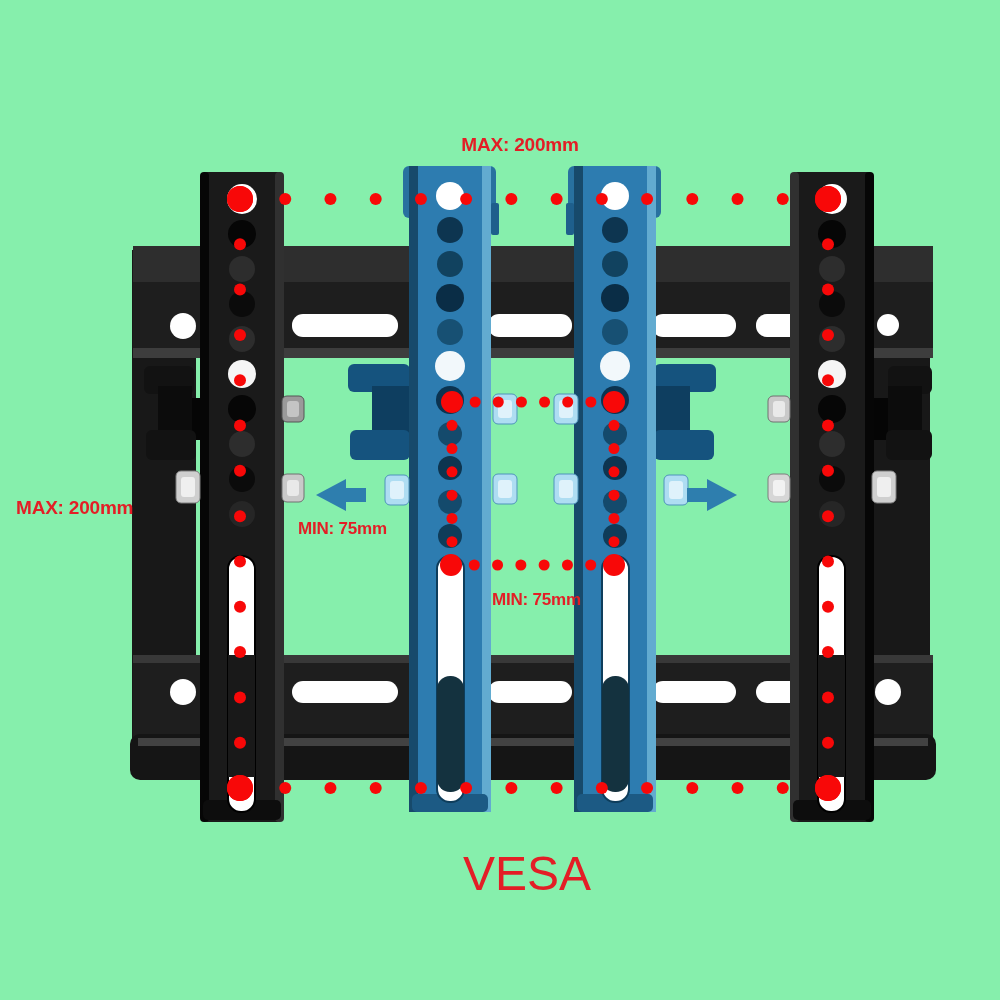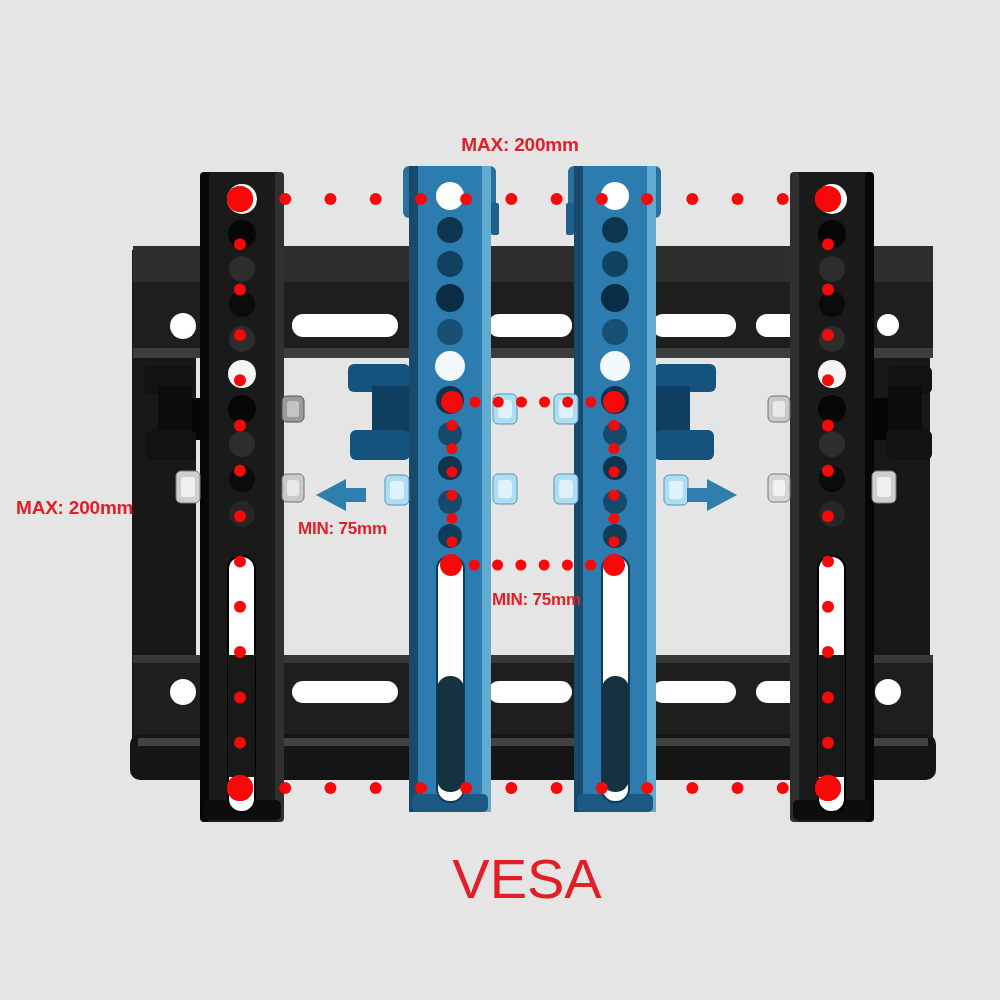--- a/index.html
+++ b/index.html
@@ -2,30 +2,30 @@
 <html style="--annotation-red: #e31e26; --dot-red: #f80808; --arrow-blue: #2e7eae;"><head>
 <meta charset="utf-8">
 <style>
   :root{
     --annotation-red:#e31e26;
     --dot-red:#f80808;
     --arrow-blue:#2e7eae;
   }
   html,body{margin:0;padding:0;background:#fff;}
   .stage{
-    position:relative;width:1000px;height:1000px;background:#e5e5e5;
+    position:relative;width:1000px;height:1000px;background:#86efac;
     font-family:"Liberation Sans",sans-serif;overflow:hidden;
   }
   .stage svg{position:absolute;left:0;top:0;}
   .label{position:absolute;color:var(--annotation-red);font-weight:bold;white-space:nowrap;}
   .label-max-width{left:425px;top:134px;width:190px;text-align:center;font-size:19px;letter-spacing:-0.2px;}
   .label-max-height{left:16px;top:497px;font-size:19px;letter-spacing:-0.2px;}
   .label-min-width{left:298px;top:519px;font-size:17px;letter-spacing:-0.2px;}
   .label-min-height{left:492px;top:590px;font-size:17px;letter-spacing:-0.2px;}
-  .label-vesa{left:417px;top:846px;width:220px;text-align:center;font-size:56px;font-weight:normal;letter-spacing:0px;}
+  .label-vesa{left:417px;top:846px;width:220px;text-align:center;font-size:48px;font-weight:normal;letter-spacing:0px;}
   .dot{fill:var(--dot-red);}
   .arrow{fill:var(--arrow-blue);}
 </style>
 </head>
 <body>
 
 <div class="stage">
 
 <svg width="1000" height="1000" viewBox="0 0 1000 1000">
 

